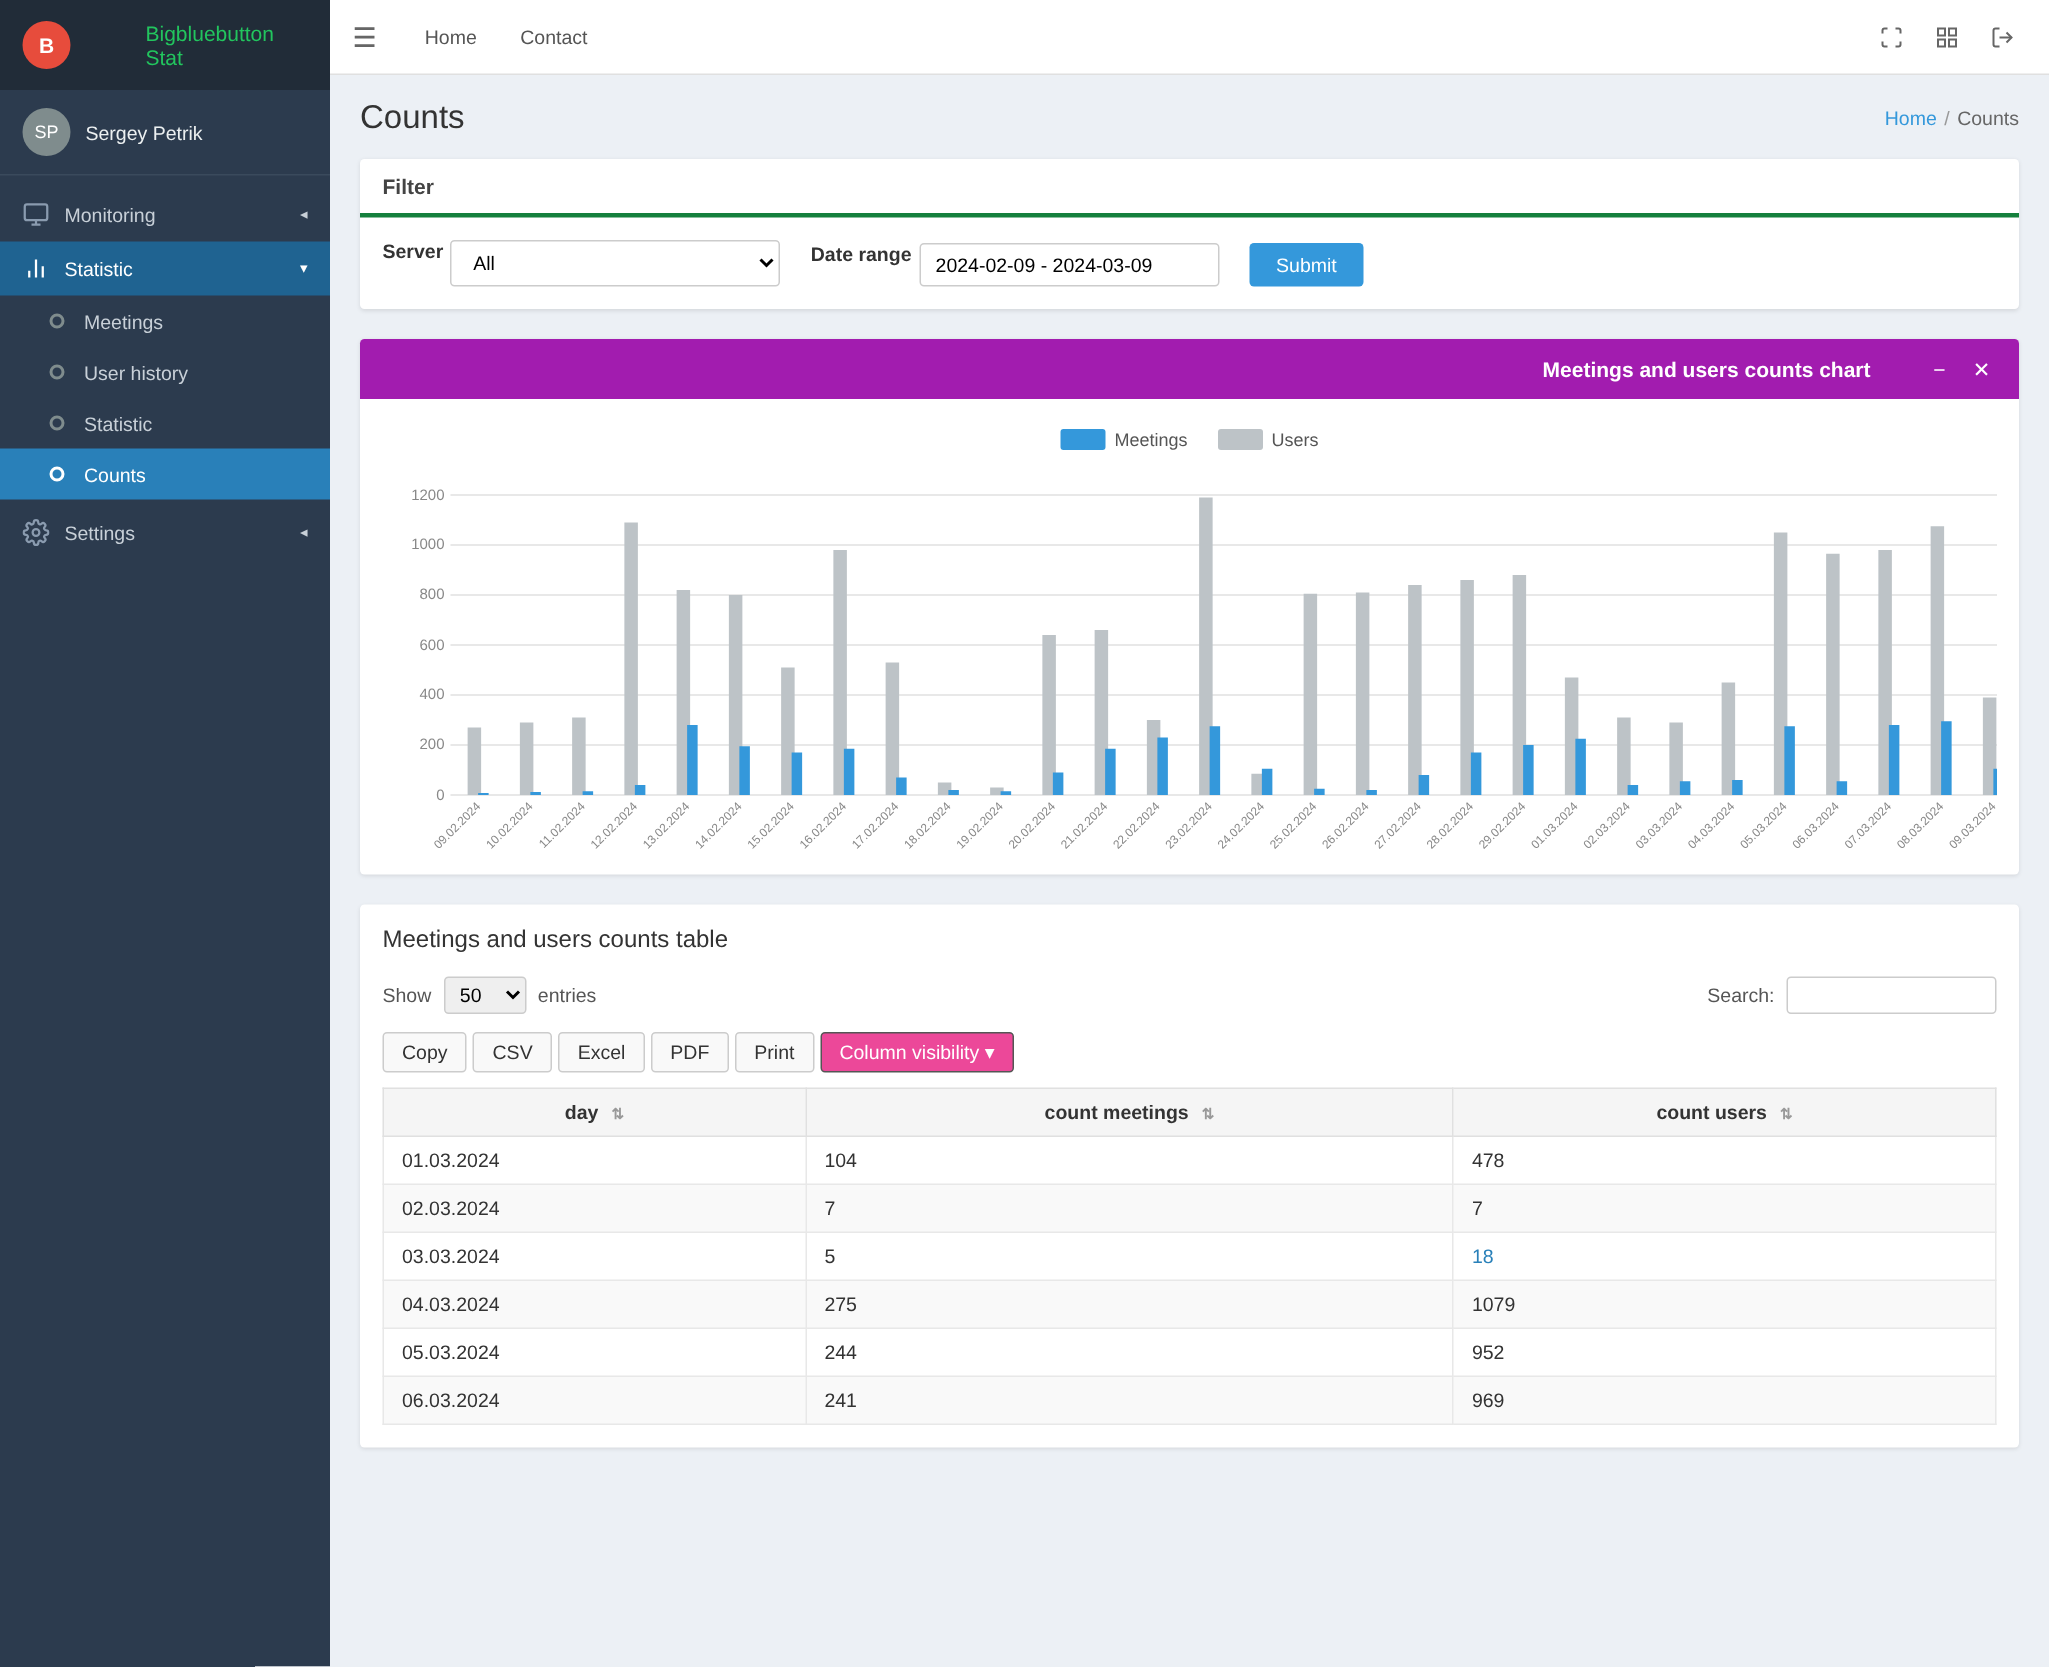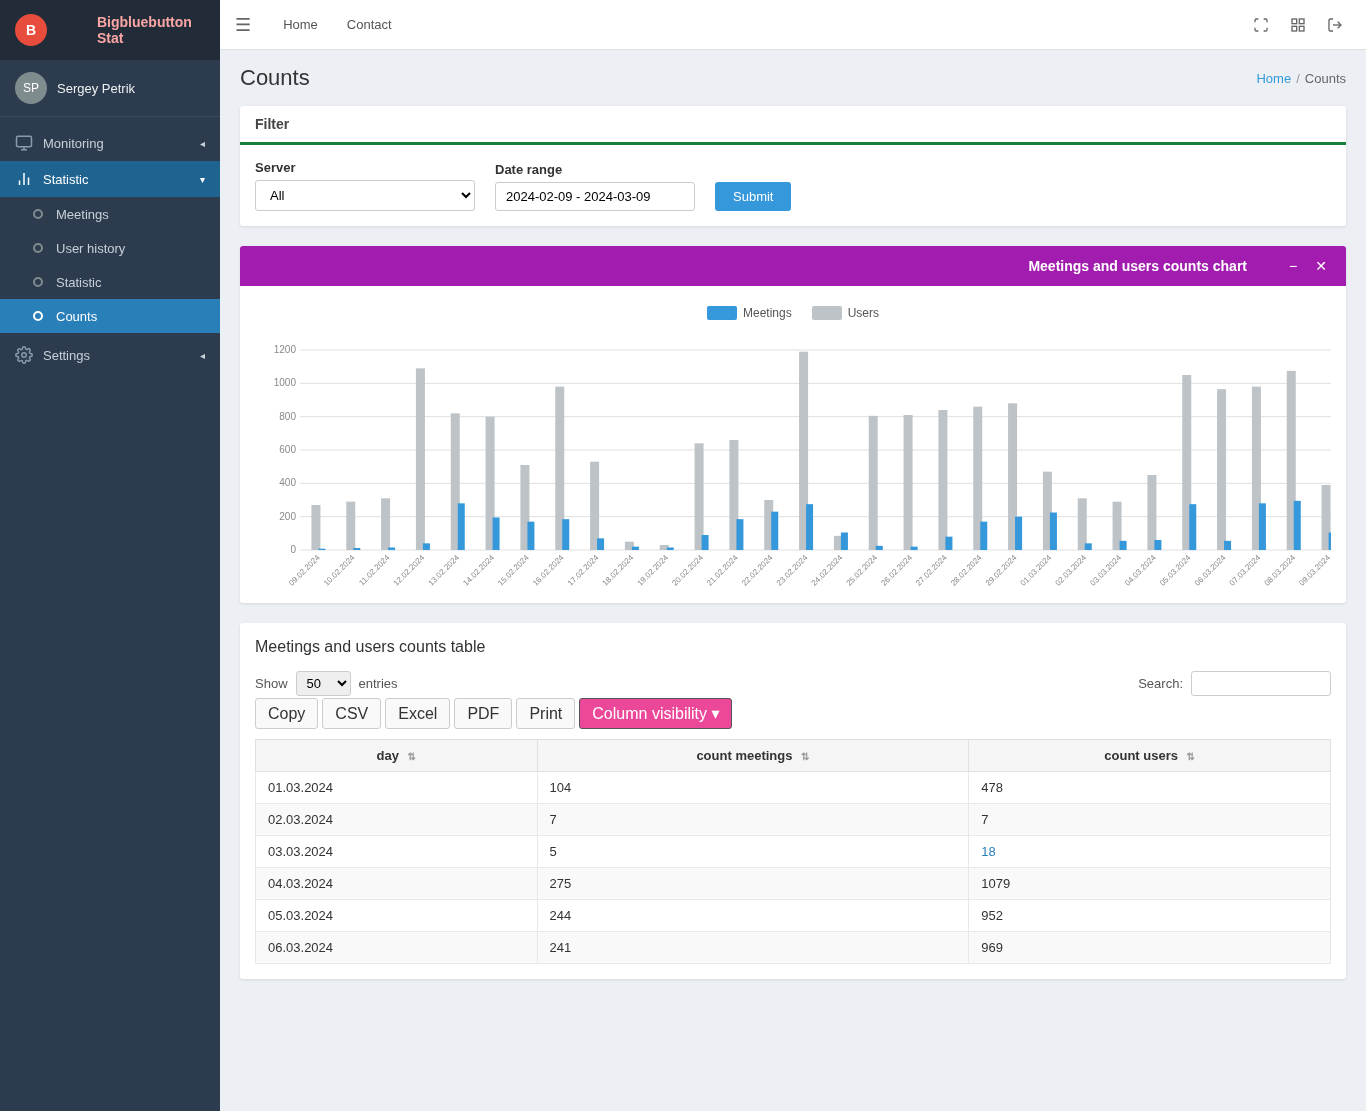--- a/index.html
+++ b/index.html
@@ -2,21 +2,21 @@
 <html><head>
   <meta charset="utf-8">
   <style>
     * { box-sizing: border-box; margin: 0; padding: 0; }
     body { font-family: 'Segoe UI', Arial, sans-serif; font-size: 13px; background: #ecf0f5; display: flex; height: 100vh; overflow: hidden; }
 
     
     .sidebar { width: 220px; background: #2c3b4e; color: #c8d0d8; display: flex; flex-direction: column; flex-shrink: 0; height: 100vh; overflow-y: auto; }
     .sidebar-brand { display: flex; align-items: center; padding: 14px 15px; background: #212c38; gap: 10px; }
     .sidebar-brand-icon { width: 32px; height: 32px; background: #e74c3c; border-radius: 50%; display: flex; align-items: center; justify-content: center; color: white; font-weight: bold; font-size: 14px; flex-shrink: 0; }
-    .sidebar-brand-text { color: #fca5a5; font-size: 14px; font-weight: 700; padding-left: 40px; }
+    .sidebar-brand-text { color: #22c55e; font-size: 14px; font-weight: 400; padding-left: 40px; }
     .sidebar-user { display: flex; align-items: center; padding: 12px 15px; border-bottom: 1px solid #3a4a5c; gap: 10px; }
     .sidebar-user-avatar { width: 32px; height: 32px; background: #7f8c8d; border-radius: 50%; display: flex; align-items: center; justify-content: center; color: white; font-size: 12px; flex-shrink: 0; }
     .sidebar-user-name { color: #ecf0f1; font-size: 13px; }
     .sidebar-nav { flex: 1; padding: 8px 0; }
     .nav-item { display: flex; align-items: center; padding: 9px 15px; cursor: pointer; color: #c8d0d8; text-decoration: none; gap: 10px; position: relative; }
     .nav-item.active { background: #2980b9; color: white; }
     .nav-item-icon { width: 16px; height: 16px; flex-shrink: 0; display: flex; align-items: center; justify-content: center; }
     .nav-item-circle { width: 10px; height: 10px; border: 2px solid #7f8c8d; border-radius: 50%; }
     .nav-item.active .nav-item-circle { border-color: white; }
     .nav-item-label { flex: 1; font-size: 13px; }
@@ -43,21 +43,21 @@
     .breadcrumb-sep { color: #999; }
     .breadcrumb-current { color: #666; }
 
     
     .card { background: white; border-radius: 3px; box-shadow: 0 1px 3px rgba(0,0,0,0.1); margin-bottom: 20px; }
     .card-header { padding: 10px 15px; border-bottom: 3px solid #15803d; font-size: 14px; font-weight: 600; color: #444; }
     .card-body { padding: 15px; }
 
     
     .filter-grid { display: flex; gap: 20px; align-items: flex-end; }
-    .form-group { display: flex; flex-direction: column; gap: 5px; }
+    .form-group { display: flex; flex-direction: row; gap: 5px; }
     .form-group label { font-size: 13px; font-weight: 600; color: #333; }
     .form-select { padding: 6px 10px; border: 1px solid #ccc; border-radius: 3px; font-size: 13px; min-width: 220px; background: white; }
     .form-input { padding: 6px 10px; border: 1px solid #ccc; border-radius: 3px; font-size: 13px; min-width: 200px; }
     .btn-primary { padding: 7px 18px; background: #3498db; color: white; border: none; border-radius: 3px; font-size: 13px; cursor: pointer; }
 
     
     .chart-card { background: white; border-radius: 3px; box-shadow: 0 1px 3px rgba(0,0,0,0.1); margin-bottom: 20px; }
     .chart-header { background: #a21caf; padding: 10px 15px; display: flex; align-items: center; justify-content: flex-end; border-radius: 3px 3px 0 0; gap: 36px; }
     .chart-title { color: white; font-size: 14px; font-weight: 600; }
     .chart-controls { display: flex; gap: 8px; }
@@ -68,29 +68,29 @@
     .chart-legend { display: flex; gap: 20px; justify-content: center; margin-bottom: 10px; align-items: center; }
     .legend-item { display: flex; align-items: center; gap: 6px; font-size: 12px; color: #555; }
     .legend-color { width: 30px; height: 14px; border-radius: 2px; }
 
     
     .bar-chart-container { overflow-x: auto; }
 
     
     .table-section { background: white; border-radius: 3px; box-shadow: 0 1px 3px rgba(0,0,0,0.1); padding: 15px; }
     .table-section-title { font-size: 16px; font-weight: 400; color: #333; margin-bottom: 15px; }
-    .table-controls { display: flex; align-items: center; justify-content: space-between; margin-bottom: 2px; }
+    .table-controls { display: flex; align-items: center; justify-content: space-between; margin-bottom: 12px; }
     .table-controls-left { display: flex; align-items: center; gap: 8px; }
     .table-controls-right { display: flex; align-items: center; gap: 8px; }
     .show-label { font-size: 13px; color: #555; }
     .entries-select { padding: 3px 6px; border: 1px solid #ccc; border-radius: 3px; font-size: 13px; width: 55px; }
     .search-label { font-size: 13px; color: #555; }
     .search-input { padding: 4px 8px; border: 1px solid #ccc; border-radius: 3px; font-size: 13px; width: 140px; }
     .table-buttons { display: flex; gap: 4px; margin-bottom: 10px; }
-    .tbl-btn { padding: 5px 12px; border: 1px solid #ccc; background: #f9f9f9; border-radius: 3px; font-size: 16px; cursor: pointer; color: #333; }
+    .tbl-btn { padding: 5px 12px; border: 1px solid #ccc; background: #f9f9f9; border-radius: 3px; font-size: 13px; cursor: pointer; color: #333; }
     .tbl-btn.col-vis { background: #ec4899; color: white; border-color: #555; }
     .data-table { width: 100%; border-collapse: collapse; font-size: 13px; }
     .data-table th { padding: 8px 12px; background: #f5f5f5; border: 1px solid #e0e0e0; text-align: center; font-weight: 600; color: #333; cursor: pointer; }
     .data-table th .sort-icon { margin-left: 5px; color: #999; font-size: 10px; }
     .data-table td { padding: 8px 12px; border: 1px solid #e8e8e8; color: #333; }
     .data-table tr:nth-child(even) td { background: #f9f9f9; }
   </style>
 </head>
 <body>
 

